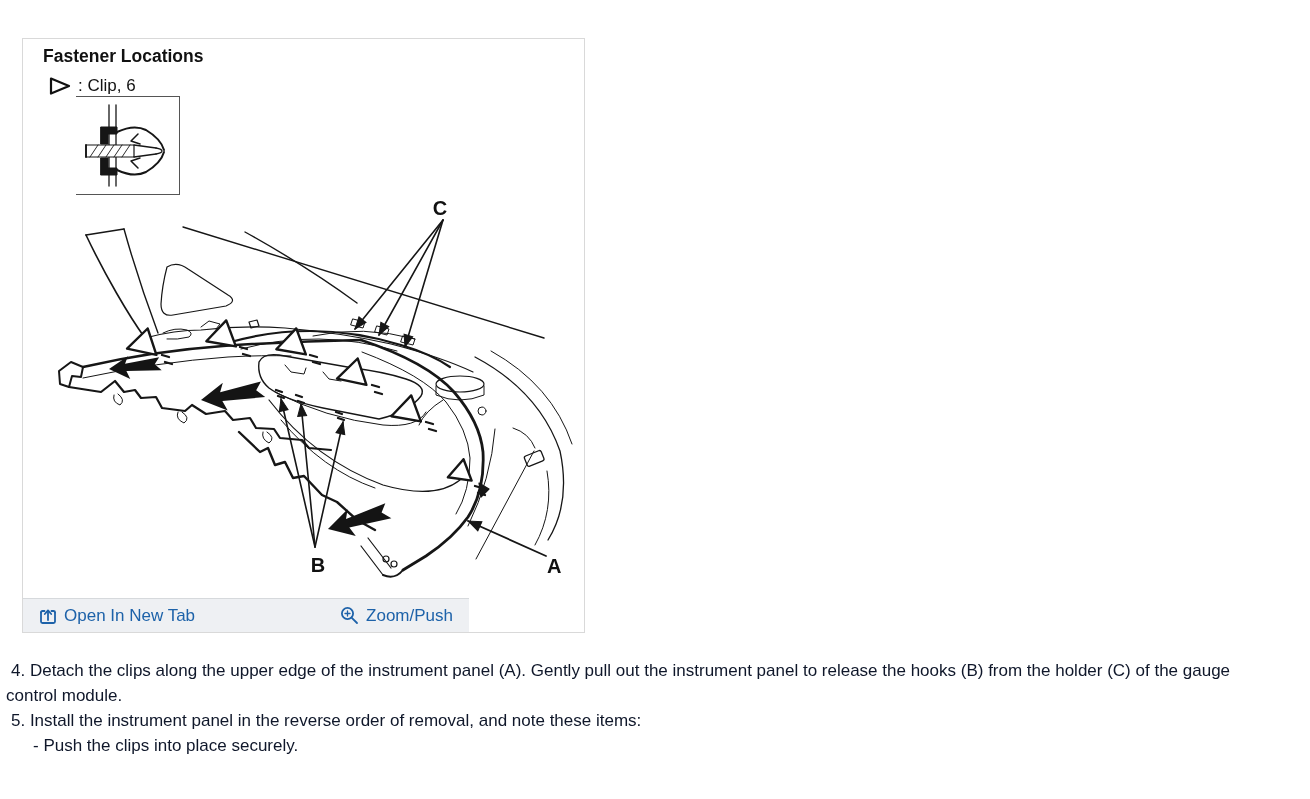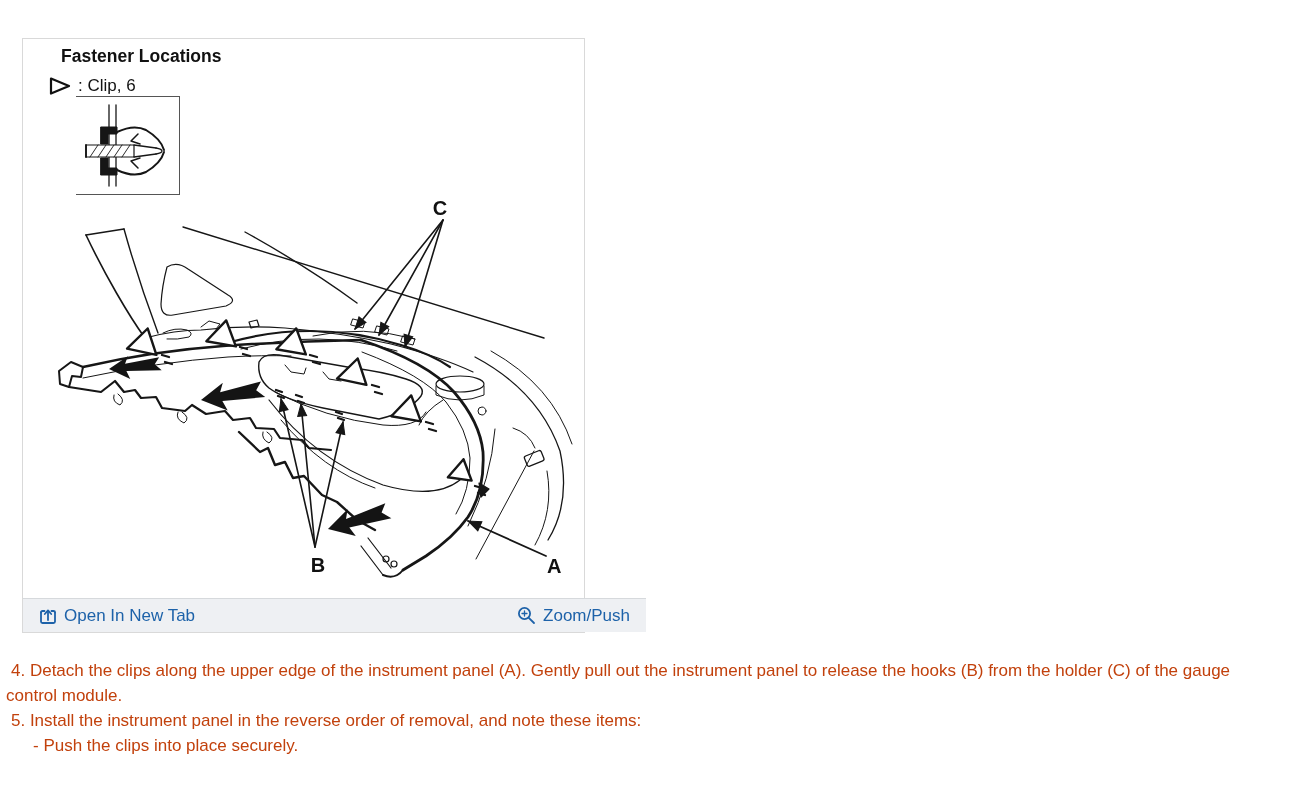--- a/index.html
+++ b/index.html
@@ -6,51 +6,51 @@
   html, body { background: #ffffff; }
   body { font-family: "Liberation Sans", sans-serif; }
   .page { position: relative; width: 1310px; height: 799px; background: #fff; overflow: hidden; }
 
   .figure-card {
     position: absolute; left: 22px; top: 38px; width: 563px; height: 595px;
     border: 1px solid #d9d9d9; background: #fff;
   }
   .fig-canvas { position: relative; width: 561px; height: 559px; background: #fff; }
   .fig-title {
-    position: absolute; left: 38px; top: 7px;
+    position: absolute; left: 20px; top: 7px;
     font-size: 17.5px; font-weight: bold; color: #111;
   }
   .legend { position: absolute; left: 25px; top: 37px; display: flex; align-items: center; }
   .legend-tri { display: block; }
   .legend-text { font-size: 17px; font-weight: normal; color: #111; margin-left: 6px; }
 
   .clip-inset {
     position: absolute; left: 53px; top: 57px; width: 104px; height: 99px;
     border-top: 1px solid #555; border-right: 1px solid #555; border-bottom: 1px solid #555;
   }
   .clip-inset svg { display: block; }
 
   .diagram { position: absolute; left: 0; top: 0; }
   .diagram text { font-family: "Liberation Sans", sans-serif; font-weight: bold; font-size: 20px; fill: #111; }
 
   .fig-footer {
-    position: absolute; left: 0; bottom: 0; width: 623px; height: 34px;
+    position: absolute; left: 0; bottom: 0; width: 446px; height: 34px;
     background: #eef0f3; border-top: 1px solid #d6d9dc;
     display: flex; align-items: center; justify-content: space-between;
     padding: 0 16px;
   }
   .flink {
     display: flex; align-items: center; gap: 7px;
     color: #1d62a9; font-size: 17px; text-decoration: none; cursor: pointer;
   }
   .flink svg { display: block; }
 
   .instructions {
     position: absolute; left: 6px; top: 658px; width: 1252px;
-    font-size: 17px; line-height: 25px; color: #c2410c;
+    font-size: 17px; line-height: 25px; color: #0f172a;
   }
   .step { text-indent: 5px; }
   .sub { padding-left: 27px; }
 </style>
 </head>
 <body>
 
 <div class="page">
 
   <div class="figure-card">

